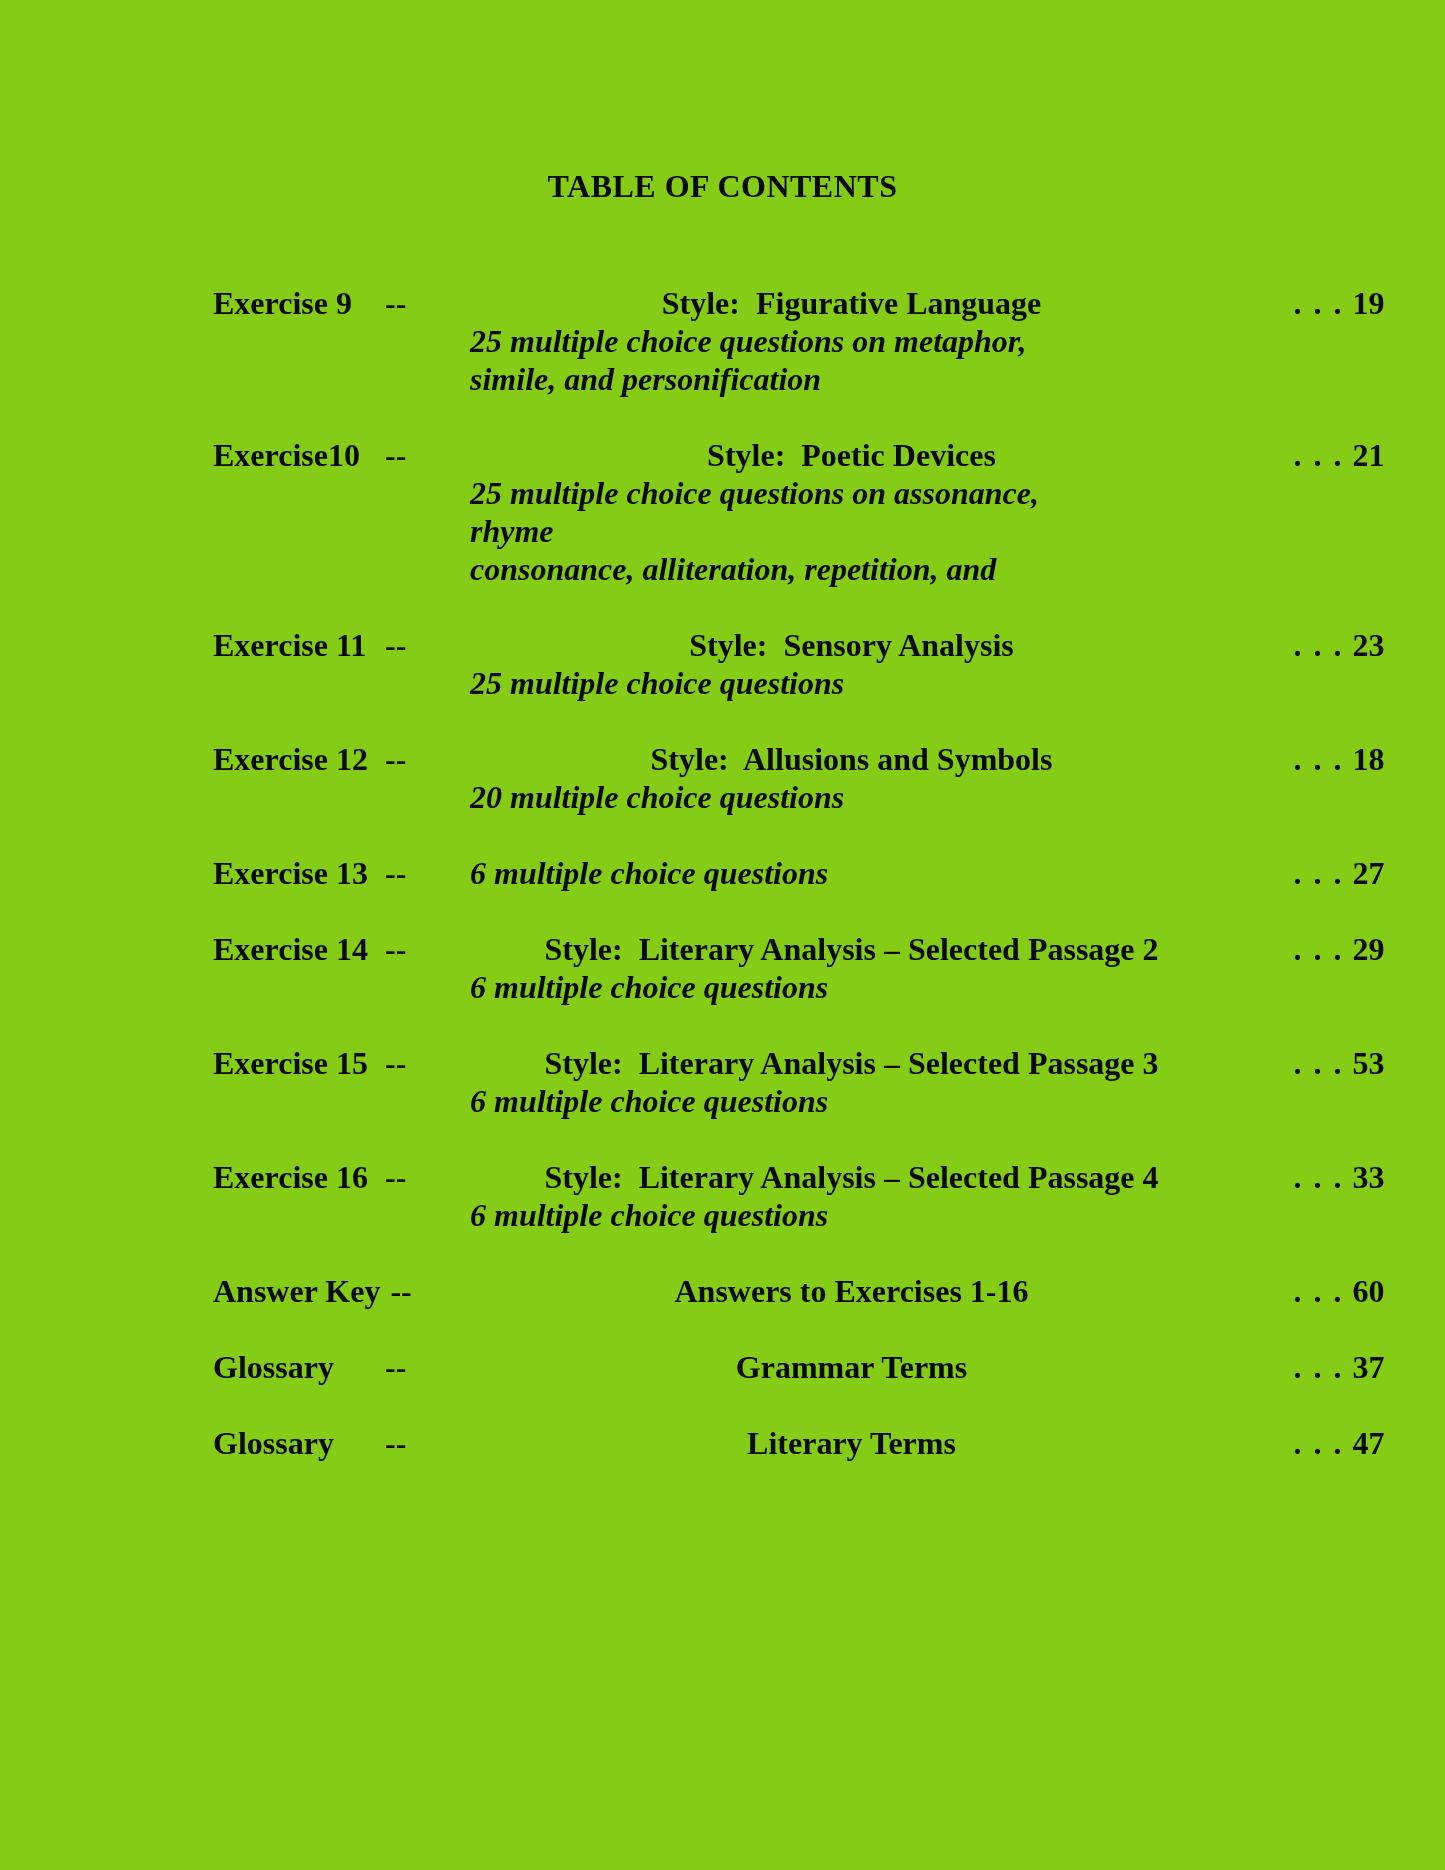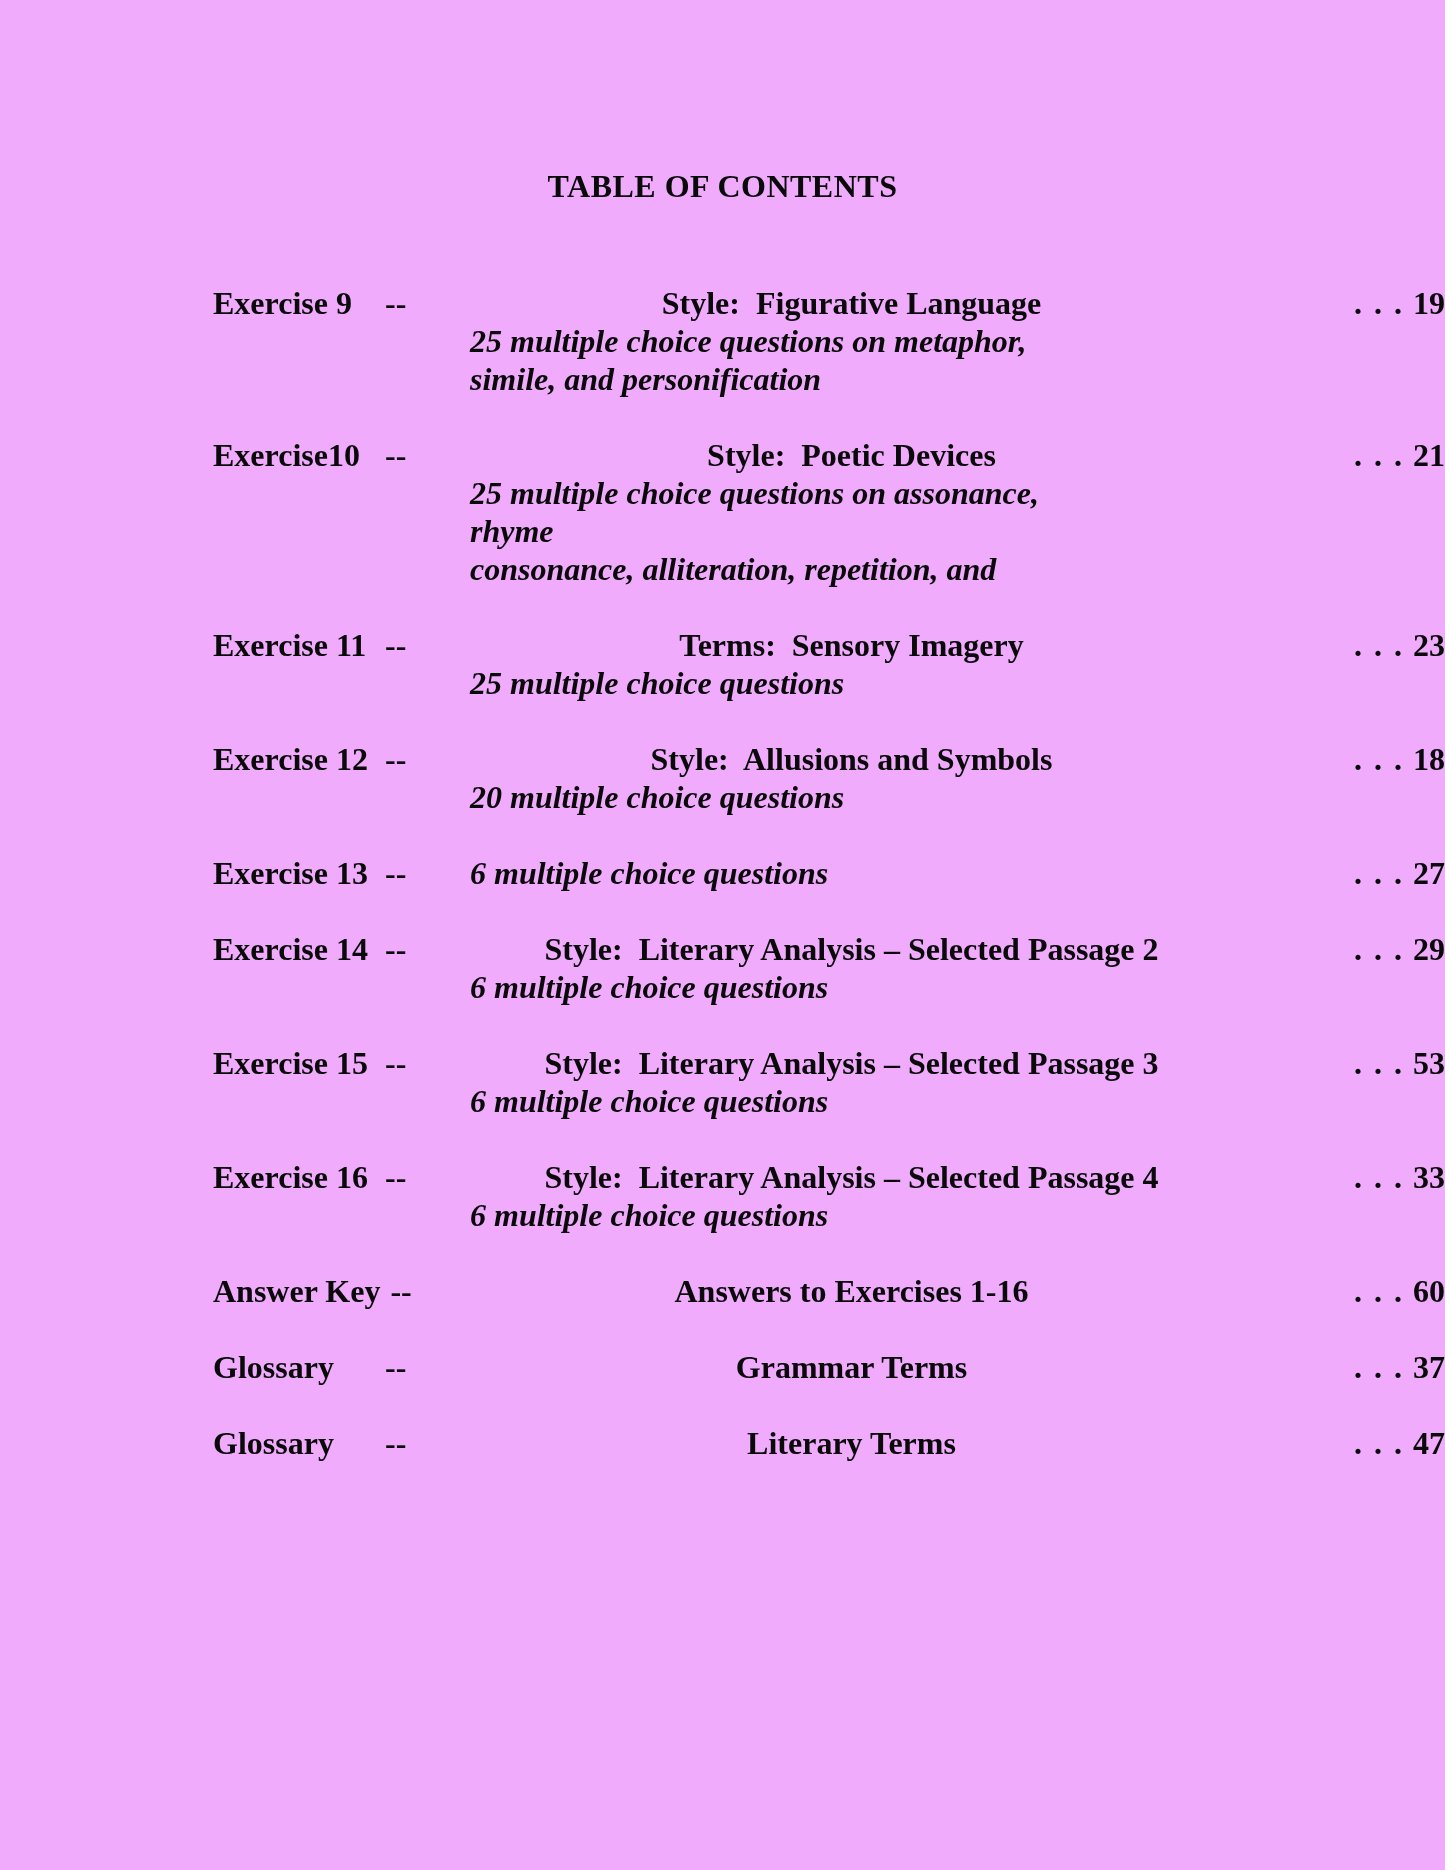--- a/index.html
+++ b/index.html
@@ -13,21 +13,21 @@
     overflow: hidden;
     font-family: "Liberation Serif", "DejaVu Serif", serif;
     color: #0a0a0a;
   }
   .page {
     position: relative;
     width: 1445px;
     height: 1870px;
     padding-top: 167px;
     box-sizing: border-box;
-    background: #f0abfc;
+    background: #84cc16;
   }
   .doc-title {
     margin: 0 0 79px 0;
     width: 1445px;
     text-align: center;
     font-size: 32px;
     line-height: 38px;
     font-weight: bold;
     letter-spacing: 0.5px;
   }
@@ -53,21 +53,21 @@
   .entry-title {
     white-space: pre;
     text-align: center;
   }
   .entry-sub {
     font-style: italic;
     white-space: pre;
   }
   .page-cell {
     white-space: pre;
-    text-align: right;
+    text-align: center;
   }
   .dots {
     letter-spacing: 2px;
     margin-right: 9px;
   }
 </style>
 </head>
 <body>
 
 <div class="page">
@@ -90,21 +90,21 @@
     <div class="entry-sub">25 multiple choice questions on assonance,</div>
           <div class="entry-sub">rhyme</div>
           <div class="entry-sub">consonance, alliteration, repetition, and</div>
         </div>
     <div class="page-cell"><span class="dots">. . .</span><span class="page-num">21</span></div>
   </div>
 
   <div class="toc-row">
     <div class="label-cell"><span class="label-name">Exercise 11</span><span class="label-dashes">--</span></div>
     <div class="entry-cell">
-      <div class="entry-title">Terms:  Sensory Imagery</div>
+      <div class="entry-title">Style:  Sensory Analysis</div>
     <div class="entry-sub">25 multiple choice questions</div>
         </div>
     <div class="page-cell"><span class="dots">. . .</span><span class="page-num">23</span></div>
   </div>
 
   <div class="toc-row">
     <div class="label-cell"><span class="label-name">Exercise 12</span><span class="label-dashes">--</span></div>
     <div class="entry-cell">
       <div class="entry-title">Style:  Allusions and Symbols</div>
     <div class="entry-sub">20 multiple choice questions</div>

